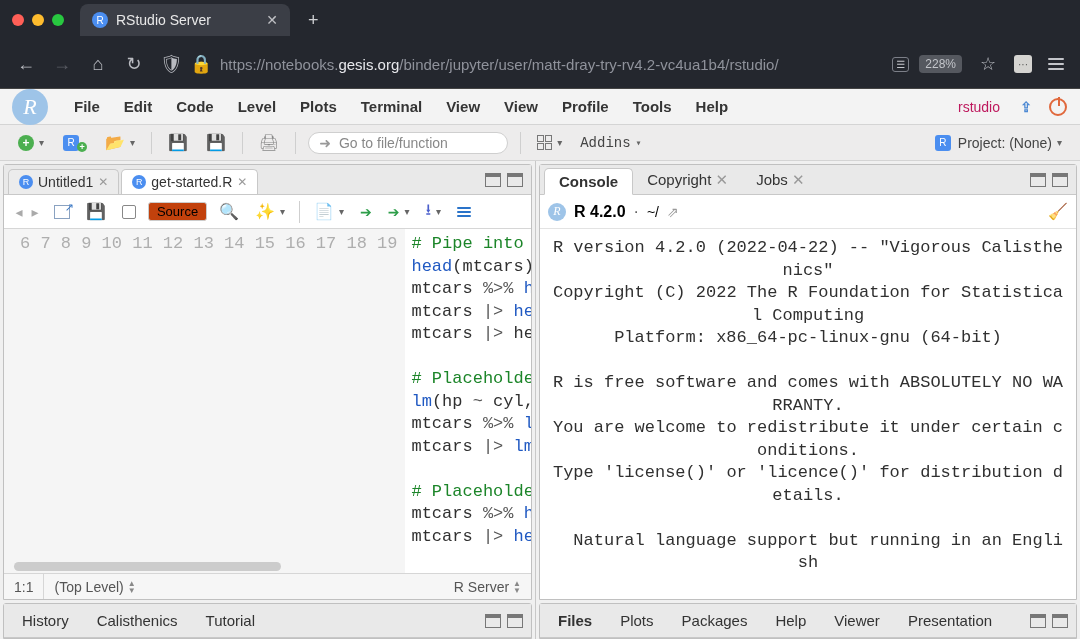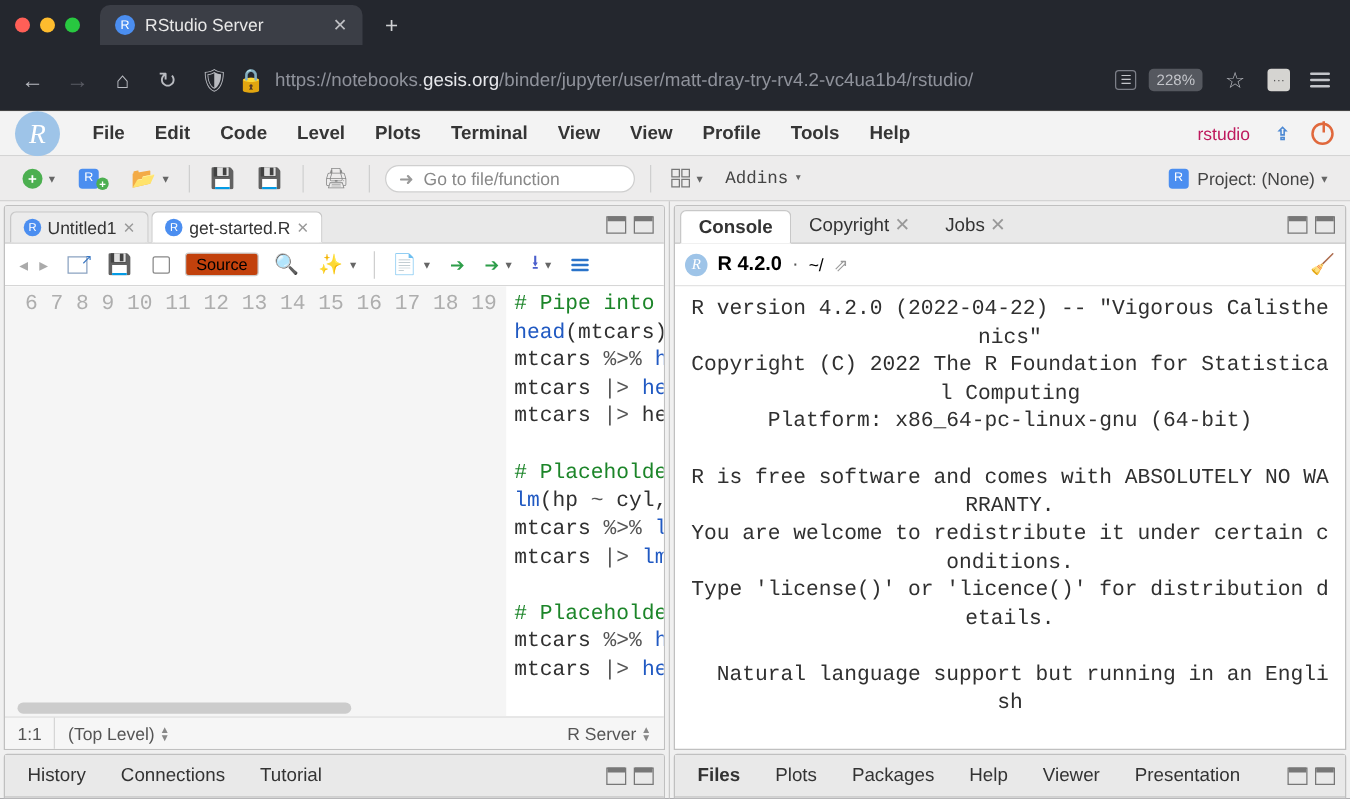--- a/index.html
+++ b/index.html
@@ -356,21 +356,21 @@
                 <span>▲</span>
                 <span>▼</span>
               </span>
             </span>
         </div>
       </div>
 
       <div class="pane bottom">
         <div class="tabsar" style="height:100%;">
           <span class="ptab">History</span>
-          <span class="ptab">Connections</span>
+          <span class="ptab">Calisthenics</span>
           <span class="ptab">Tutorial</span>
           <span class="fill"></span>
           <div class="win-icons">
               <span class="wbox"></span>
               <span class="wbox stack"></span>
             </div>
         </div>
       </div>
     </div>
 

